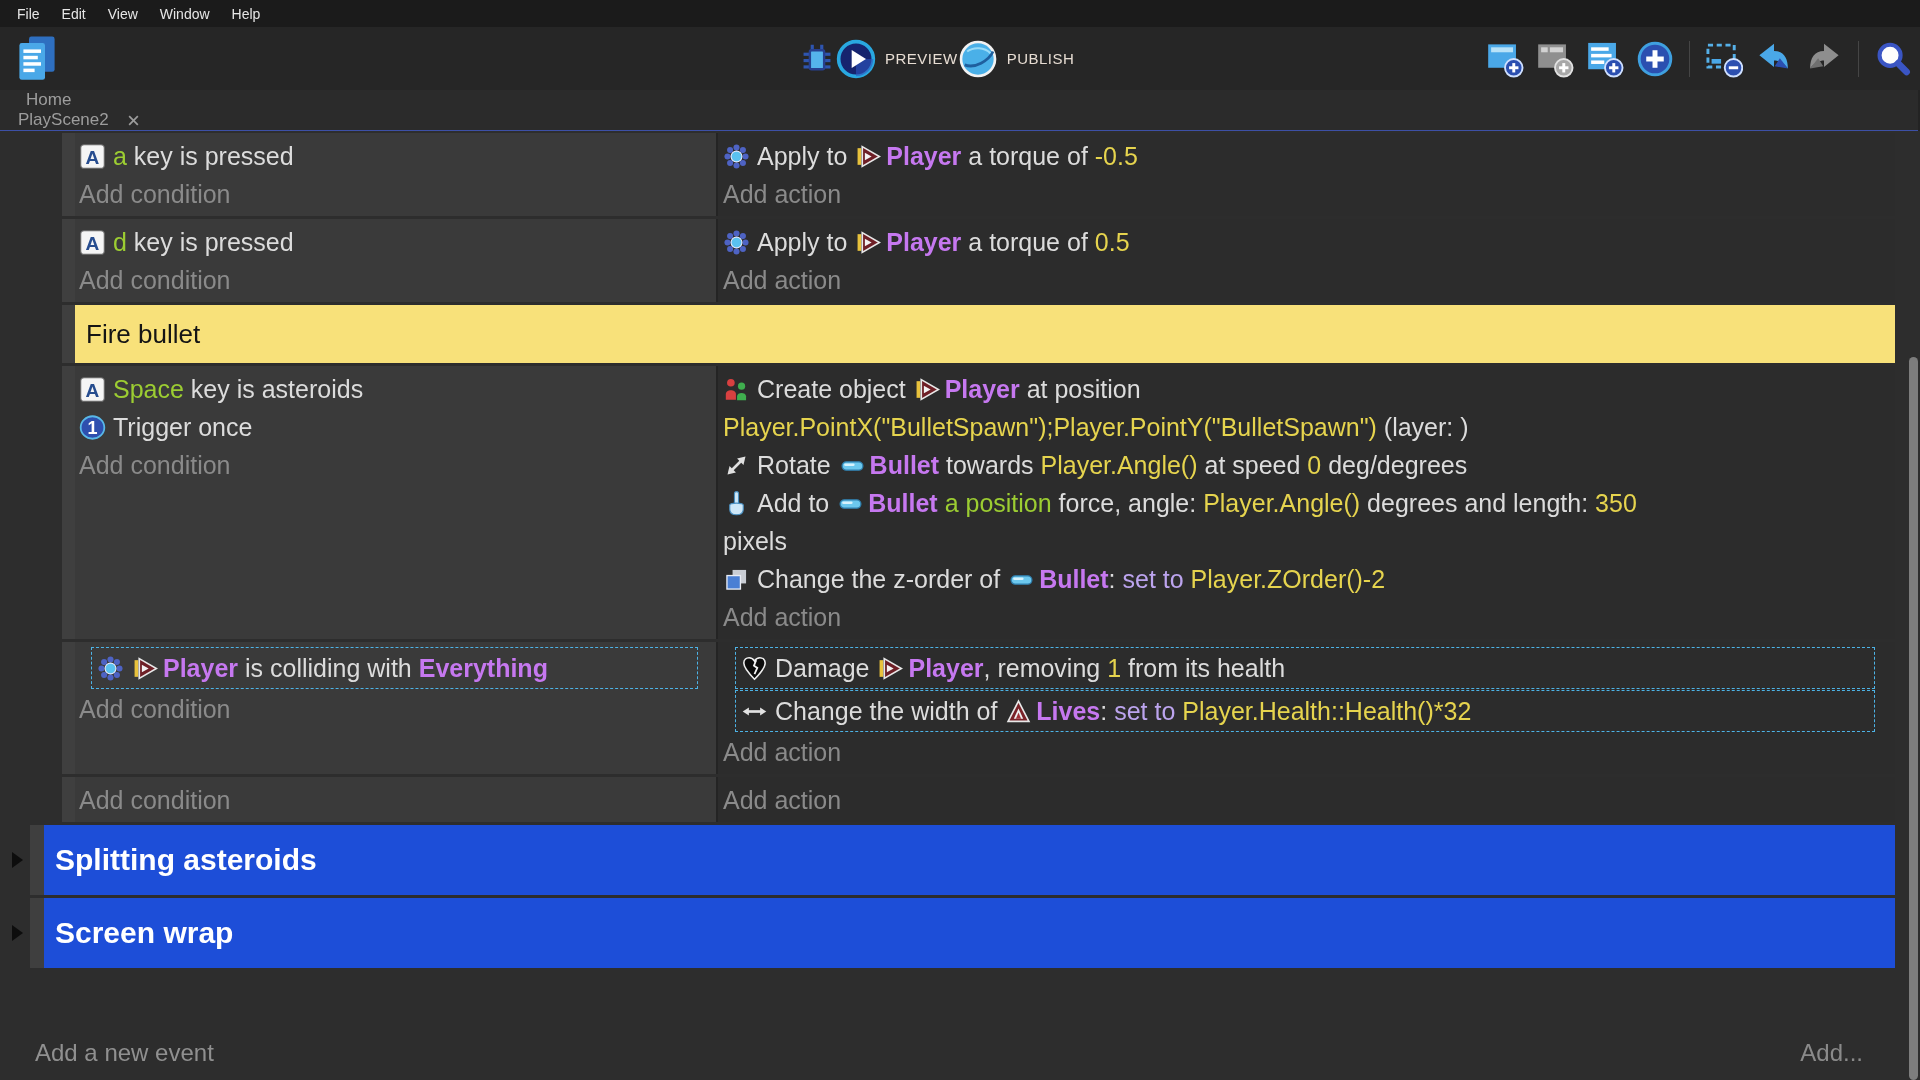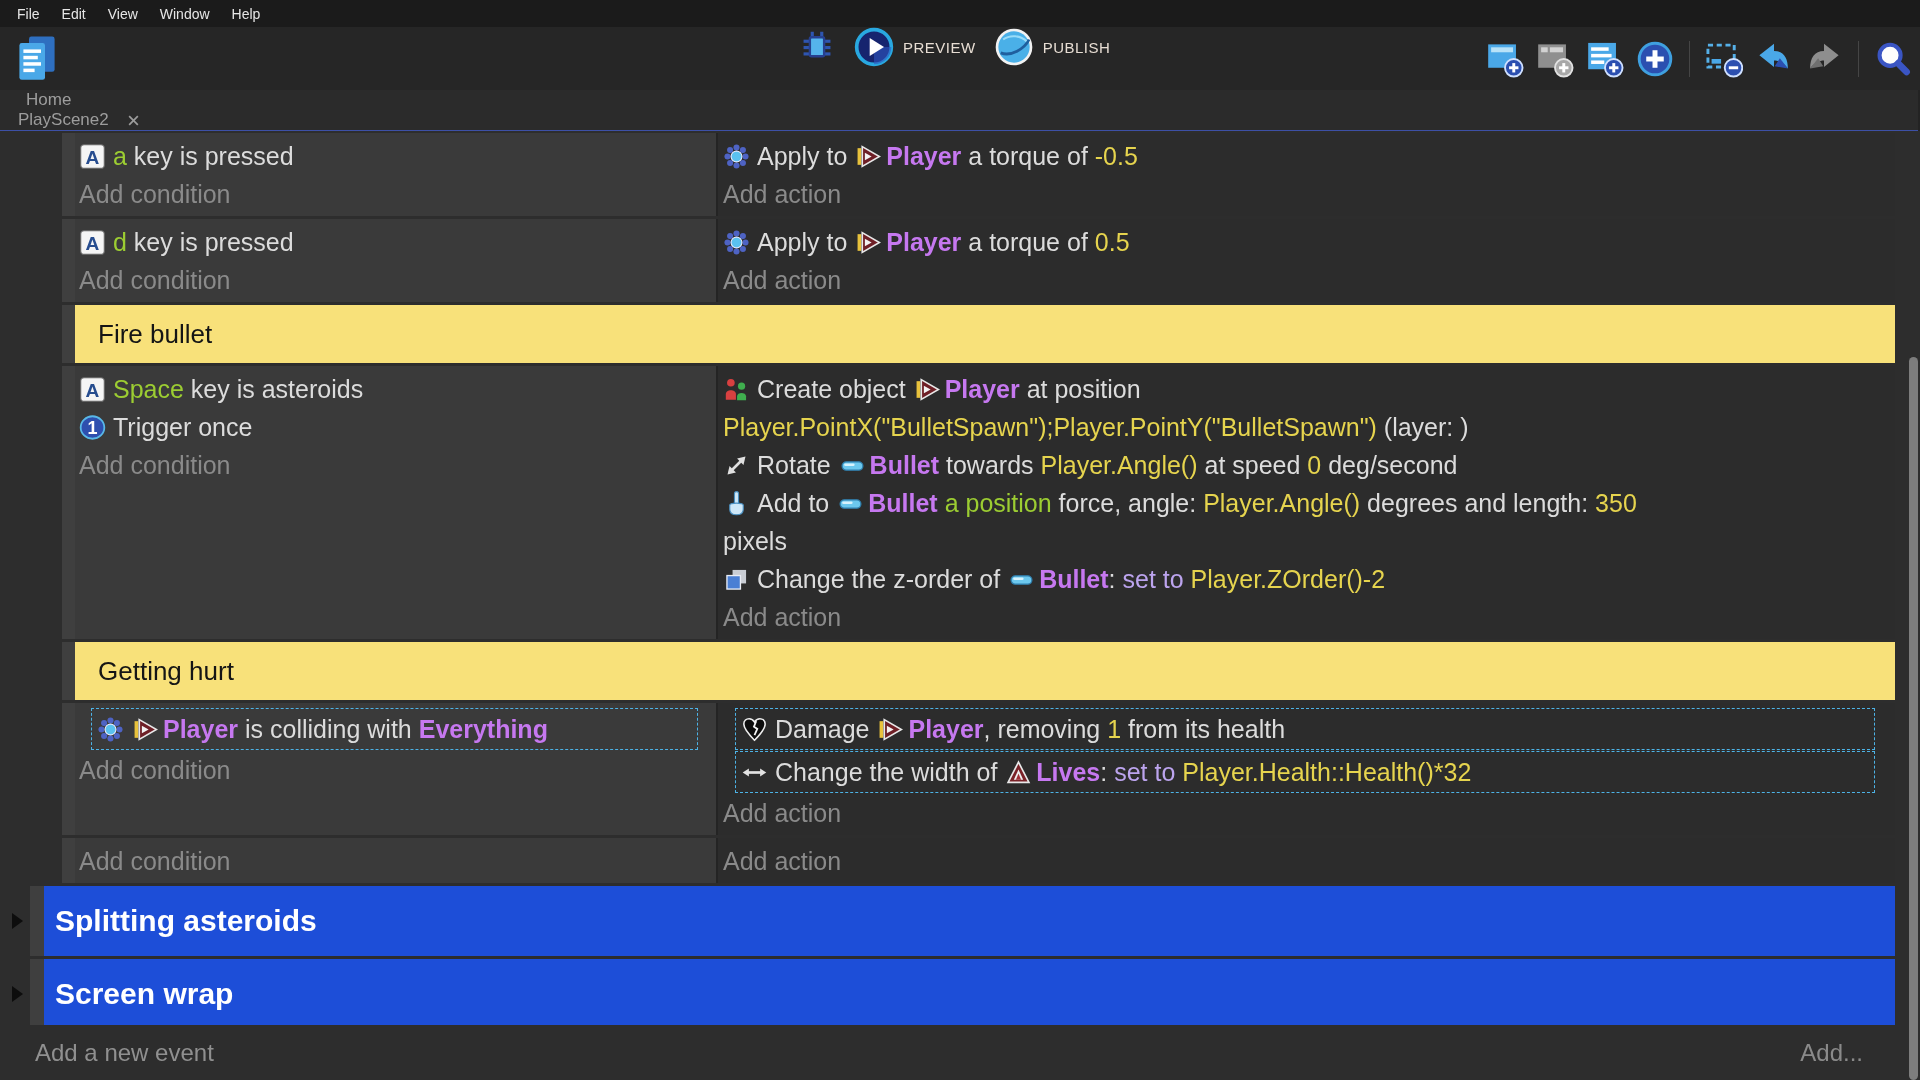--- a/index.html
+++ b/index.html
@@ -6,21 +6,21 @@
   .app{position:relative;width:1920px;height:1080px;overflow:hidden;background:#2d2d2d;font-family:"Liberation Sans",sans-serif;}
 
   
   .menubar{height:27px;background:#1b1b1b;display:flex;align-items:center;padding-left:6px;}
   .menu-item{color:#e6e6e6;font-size:14px;padding:0 11px;height:100%;display:flex;align-items:center;cursor:default;}
 
   
   .toolbar{height:63px;background:#262626;position:relative;}
   .pm-btn{position:absolute;left:14px;top:8px;width:46px;height:48px;}
   .pm-btn svg{width:100%;height:100%;}
-  .tb-center{position:absolute;left:798px;top:0;height:63px;display:flex;align-items:flex-start;gap:18px;}
+  .tb-center{position:absolute;left:798px;top:0;height:63px;display:flex;align-items:center;}
   .tb-btn{display:flex;align-items:center;gap:9px;cursor:pointer;}
   .tb-btn .big-ic{width:40px;height:40px;display:inline-block;}
   .tb-btn .big-ic svg{width:100%;height:100%;}
   .tb-label{color:#e7ddd3;font-size:15px;letter-spacing:.5px;}
   .dbg{width:38px;height:38px;display:inline-block;}
   .dbg svg{width:100%;height:100%;}
   .tb-right{position:absolute;right:6px;top:0;height:63px;display:flex;align-items:center;gap:8px;}
   .tbtn{width:42px;height:44px;display:flex;align-items:center;justify-content:center;cursor:pointer;}
   .tbtn svg{width:38px;height:38px;}
   .tb-sep{width:1px;height:36px;background:#454545;margin:0 5px;}
@@ -49,21 +49,21 @@
   .seg-g{color:#9ccd32;}
   .seg-p{color:#c678f0;font-weight:bold;}
   .seg-y{color:#e6d44e;}
   .seg-l{color:#bca4ee;}
   .seg-block{display:block;}
   .ev-ic{display:inline-block;width:27px;height:27px;margin-right:7px;vertical-align:-5px;}
   .ev-ic svg{width:100%;height:100%;}
   .obj-ic{display:inline-block;width:25px;height:25px;margin:0 5px 0 2px;vertical-align:-4px;}
   .obj-ic svg{width:100%;height:100%;}
 
-  .comment-bar{flex:1;background:#f8e17a;height:58px;display:flex;align-items:center;padding-left:23px;font-size:26px;color:#151515;cursor:pointer;}
+  .comment-bar{flex:1;background:#f8e17a;height:58px;display:flex;align-items:center;padding-left:11px;font-size:26px;color:#151515;cursor:pointer;}
   .group-gutter{width:30px;flex:none;position:relative;}
   .group-arrow{position:absolute;left:12px;top:27px;width:0;height:0;border-left:11px solid #0d0d0d;border-top:8px solid transparent;border-bottom:8px solid transparent;cursor:pointer;}
   .group-strip{width:14px;flex:none;background:#3f3f3f;}
   .group-bar{flex:1;background:#1d4ed8;height:70px;display:flex;align-items:center;padding-left:11px;color:#ffffff;font-size:30px;font-weight:600;cursor:pointer;}
 
   
   .footer{position:absolute;left:0;right:0;bottom:0;height:55px;background:#2d2d2d;display:flex;align-items:center;justify-content:space-between;padding:0 57px 0 35px;}
   .footer .f-left{color:#909090;font-size:24px;cursor:pointer;}
   .footer .f-right{color:#8a8a8a;font-size:24px;cursor:pointer;}
 
@@ -310,42 +310,37 @@
                   <polygon points="6,2.5 22.5,12 6,21.5" fill="#6e1f26" stroke="#e8e8e8" stroke-width="1.6"></polygon>
                   <polygon points="8.5,8.5 15,12 8.5,15.5" fill="#f2f2f2"></polygon>
                 </svg></span><span class="seg-p">Player</span><span class="seg-w"> at position </span><span class="seg-block"><span class="seg-y">Player.PointX("BulletSpawn");Player.PointY("BulletSpawn")</span><span class="seg-w"> (layer: )</span></span></div>
             <div class="line"><span class="ev-ic"><svg viewBox="0 0 24 24">
                   <line x1="18" y1="6" x2="8" y2="16" stroke="#e0e0e0" stroke-width="2.4"></line>
                   <polygon points="4,20 11.5,18.2 5.8,12.5" fill="#e0e0e0"></polygon>
                   <polygon points="20,4 12.5,5.8 18.2,11.5" fill="#e0e0e0"></polygon>
                 </svg></span><span class="seg-w">Rotate </span><span class="obj-ic"><svg viewBox="0 0 24 24">
                   <rect x="2" y="8.5" width="20" height="8" rx="4" fill="#6cc8ee" stroke="#2e7fae" stroke-width="1.2"></rect>
                   <rect x="4" y="10" width="10" height="2.5" rx="1.2" fill="#d8f2fc"></rect>
-                </svg></span><span class="seg-p">Bullet</span><span class="seg-w"> towards </span><span class="seg-y">Player.Angle()</span><span class="seg-w"> at speed </span><span class="seg-y">0</span><span class="seg-w"> deg/second</span></div>
+                </svg></span><span class="seg-p">Bullet</span><span class="seg-w"> towards </span><span class="seg-y">Player.Angle()</span><span class="seg-w"> at speed </span><span class="seg-y">0</span><span class="seg-w"> deg/degrees</span></div>
             <div class="line"><span class="ev-ic"><svg viewBox="0 0 24 24">
                   <path d="M10.2 3.2 a1.8 1.8 0 0 1 3.6 0 L13.8 12 L10.2 12 Z" fill="#cfe8f8" stroke="#4a90c2"></path>
                   <path d="M6 13.5 C6 11 18 11 18 13.5 L18 17 C18 20.2 15.5 22 12 22 C8.5 22 6 20.2 6 17 Z" fill="#cfe8f8" stroke="#4a90c2"></path>
                 </svg></span><span class="seg-w">Add to </span><span class="obj-ic"><svg viewBox="0 0 24 24">
                   <rect x="2" y="8.5" width="20" height="8" rx="4" fill="#6cc8ee" stroke="#2e7fae" stroke-width="1.2"></rect>
                   <rect x="4" y="10" width="10" height="2.5" rx="1.2" fill="#d8f2fc"></rect>
                 </svg></span><span class="seg-p">Bullet</span><span class="seg-g"> a position</span><span class="seg-w"> force, angle: </span><span class="seg-y">Player.Angle()</span><span class="seg-w"> degrees and length: </span><span class="seg-y">350</span><span class="seg-block"><span class="seg-w">pixels</span></span></div>
             <div class="line"><span class="ev-ic"><svg viewBox="0 0 24 24">
                   <rect x="8.5" y="3.5" width="12" height="12" fill="#c9cdd4"></rect>
                   <rect x="3.5" y="8.5" width="12" height="12" fill="#4a7fd4" stroke="#e8ecf4" stroke-width="1.2"></rect>
                 </svg></span><span class="seg-w">Change the z-order of </span><span class="obj-ic"><svg viewBox="0 0 24 24">
                   <rect x="2" y="8.5" width="20" height="8" rx="4" fill="#6cc8ee" stroke="#2e7fae" stroke-width="1.2"></rect>
                   <rect x="4" y="10" width="10" height="2.5" rx="1.2" fill="#d8f2fc"></rect>
                 </svg></span><span class="seg-p">Bullet</span><span class="seg-w">: </span><span class="seg-l">set to </span><span class="seg-y">Player.ZOrder()-2</span></div>
             <div class="add-label">Add action</div>
           </div>
-        </div>
-        <div class="row">
-          <div class="gutter"></div>
-          <div class="strip"></div>
-          <div class="comment-bar">Getting hurt</div>
         </div>
         <div class="row">
           <div class="gutter"></div>
           <div class="strip"></div>
           <div class="cond-col">
             <div class="line selected"><span class="ev-ic"><svg viewBox="0 0 24 24">
                   <g fill="#4e63c4">
                     <circle cx="20" cy="12" r="2.7"></circle>
                     <circle cx="17.7" cy="17.7" r="2.7"></circle>
                     <circle cx="12" cy="20" r="2.7"></circle>

